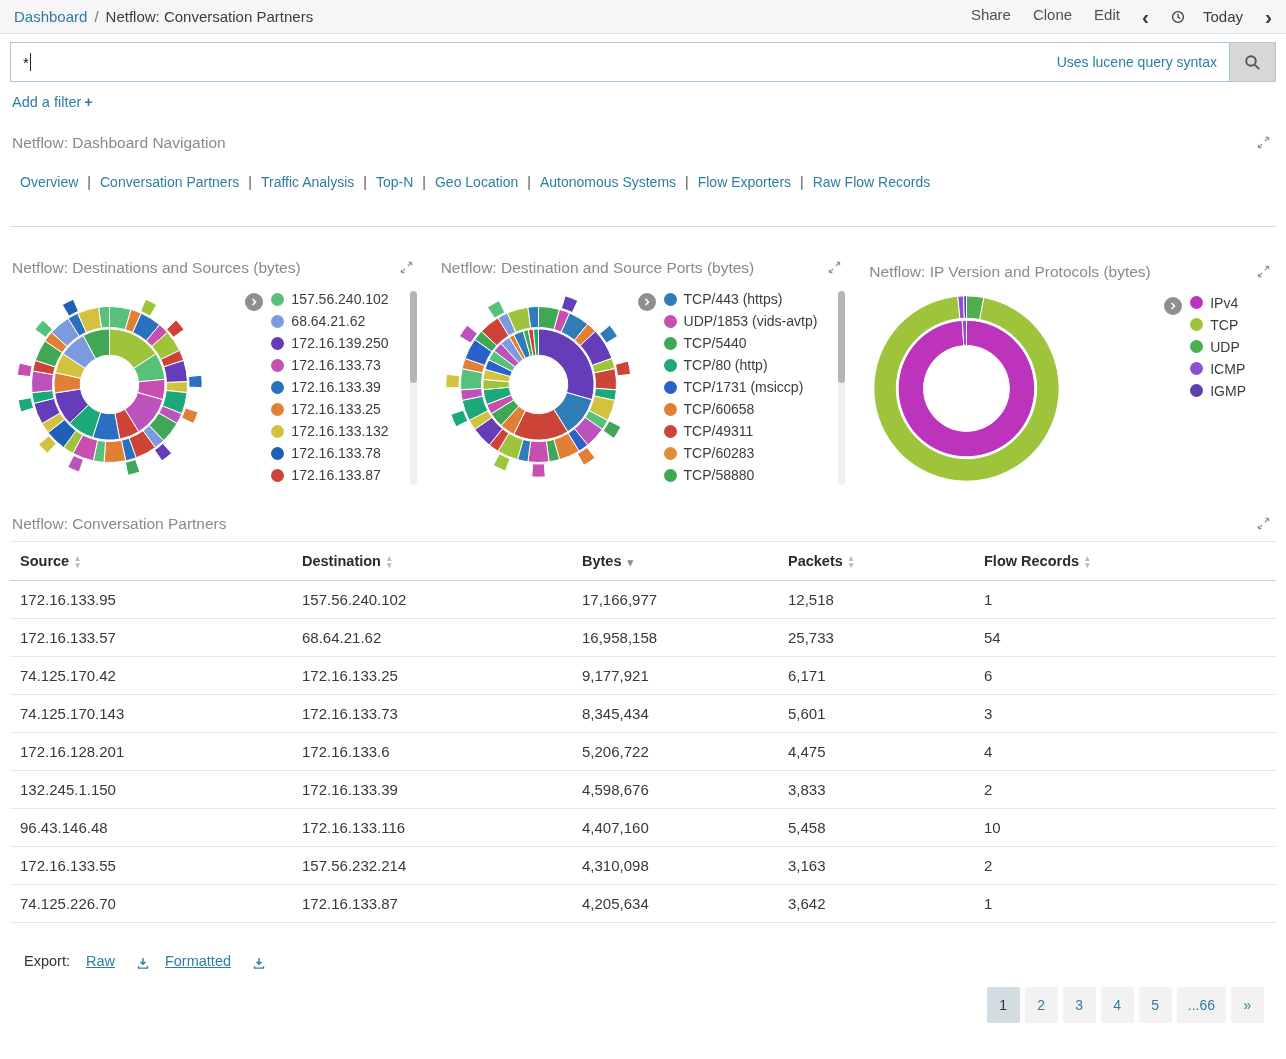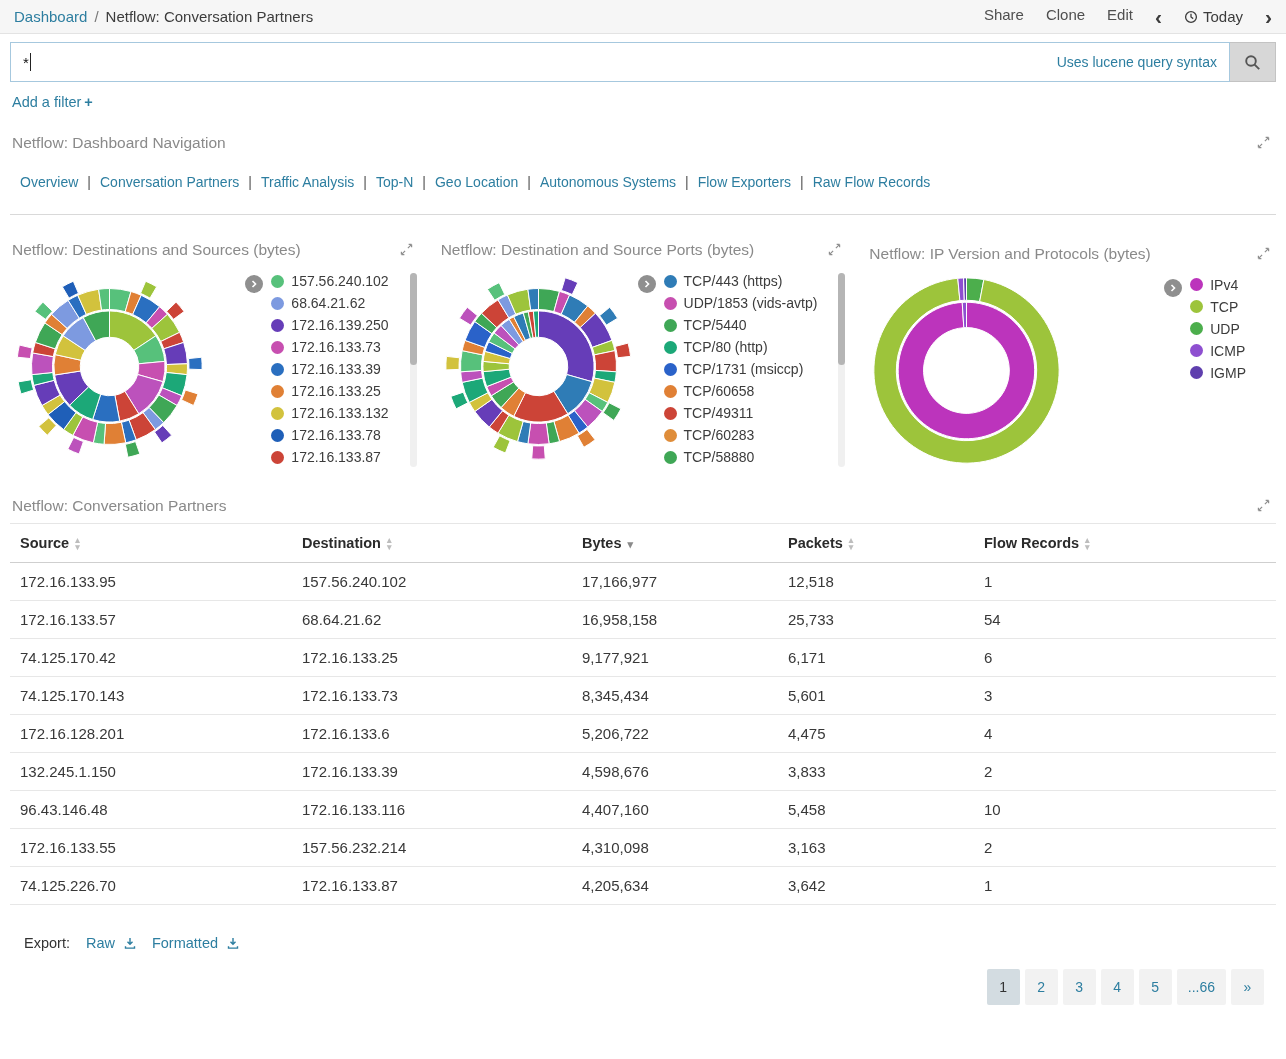--- a/index.html
+++ b/index.html
@@ -7,40 +7,40 @@
   body{height:1059px;overflow:hidden;font-family:"Liberation Sans",sans-serif;color:#333;font-size:14px}
   .link{color:#2d7ea0;cursor:pointer;text-decoration:none}
 
   
   .topbar{display:flex;align-items:center;height:34px;padding:0 14px;background:#f6f6f6;border-bottom:1px solid #e3e3e3;font-size:15px}
   .crumb-sep{color:#777;margin:0 7px}
   .crumb-current{color:#3c3c3c}
   .topbar-right{margin-left:auto;display:flex;gap:22px;color:#4f4f4f}
   .topaction{cursor:pointer}
   .time-arrow{font-size:21px;font-weight:bold;color:#3c3c3c;cursor:pointer;line-height:1}
-  .timepicker{display:flex;align-items:center;gap:5px;cursor:pointer;color:#3c3c3c}
+  .timepicker{display:flex;align-items:center;gap:18px;cursor:pointer;color:#3c3c3c}
 
   
   .query-row{display:flex;padding:8px 10px 6px 10px;background:#fff}
   .query-input{flex:1;display:flex;align-items:center;height:40px;border:1px solid #a6c8de;background:#fff;padding:0 12px;font-size:15px}
   .query-value{color:#111}
   .caret{display:inline-block;width:1px;height:18px;background:#222;margin-left:1px}
   .query-hint{margin-left:auto;font-size:14px}
   .search-btn{width:46px;height:40px;border:1px solid #c3c3c3;border-left:none;background:#d7d7d7;display:flex;align-items:center;justify-content:center;cursor:pointer}
 
   .filter-row{padding:6px 12px 14px 12px;font-size:14.5px}
   .filter-row .plus{font-weight:bold;margin-left:3px}
 
   
   .panel{margin:2px 10px}
   .panel-header{display:flex;align-items:flex-start;justify-content:space-between;padding:8px 4px 6px 2px}
   .panel-title{color:#8a8a8a;font-size:15.5px}
   .expand{cursor:pointer;padding:2px}
 
-  .nav-panel{border-bottom:1px solid #d9d9d9;padding-bottom:22px;margin-bottom:16px}
+  .nav-panel{border-bottom:1px solid #d9d9d9;padding-bottom:34px;margin-bottom:22px}
   .nav-links{padding:14px 10px 2px 10px;font-size:14px}
   .navsep{color:#555;margin:0 9px}
   .navlink{cursor:pointer}
 
   
   .charts-row{display:flex;align-items:center}
   .chart-panel{width:33.33%;position:relative}
   .chart-body{display:flex;align-items:flex-start;position:relative;padding:2px 16px 6px 2px}
   .donut{flex:0 0 auto}
   .legend-wrap{display:flex;align-items:flex-start;margin-left:auto;margin-right:14px;padding-top:4px}
@@ -55,21 +55,21 @@
   .table-panel{margin-top:10px}
   table{width:100%;border-collapse:collapse;table-layout:fixed}
   thead th{text-align:left;font-size:14.5px;font-weight:bold;color:#2b2b2b;padding:11px 4px 11px 10px;border-top:1px solid #e6e6e6;border-bottom:1px solid #cfcfcf;cursor:pointer}
   tbody td{font-size:15px;color:#383838;padding:10px 4px 10px 10px;border-bottom:1px solid #e7e7e7}
   .sort-both{display:inline-flex;flex-direction:column;margin-left:6px;color:#bdbdbd;font-size:9px;line-height:7px;vertical-align:middle}
   .sort-both i{font-style:normal}
   .sort-desc{margin-left:6px;color:#8a8a8a;font-size:11px;vertical-align:middle}
 
   
   .export-row{display:flex;align-items:center;gap:16px;margin:30px 0 0 14px;font-size:14.5px;color:#333}
-  .export-link{display:inline-flex;align-items:center;gap:9px;}
+  .export-link{display:inline-flex;align-items:flex-end;gap:22px;text-decoration:underline}
   .pagination{display:flex;justify-content:flex-end;align-items:center;margin:18px 12px 12px 0}
   .page-btn{min-width:33px;height:36px;display:inline-flex;align-items:center;justify-content:center;padding:0 11px;margin-left:5px;background:#f2f2f2;color:#2d7ea0;font-size:14px;border-radius:2px;cursor:pointer}
   .page-btn.active{background:#d3dce1;color:#333}
 </style>
 </head>
 <body>
 
 <div class="topbar">
   <span class="link">Dashboard</span>
   <span class="crumb-sep">/</span>

